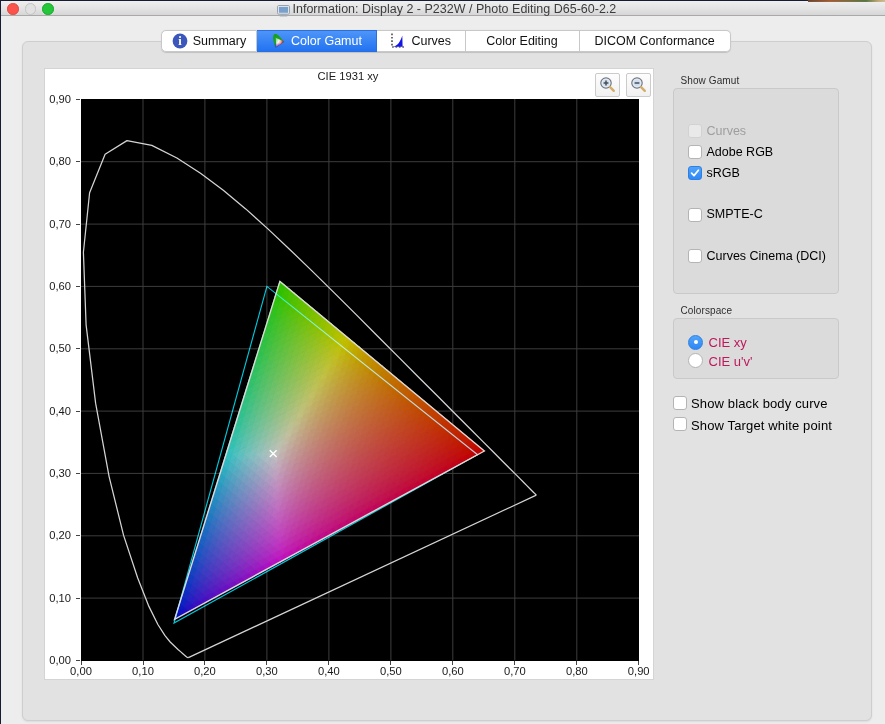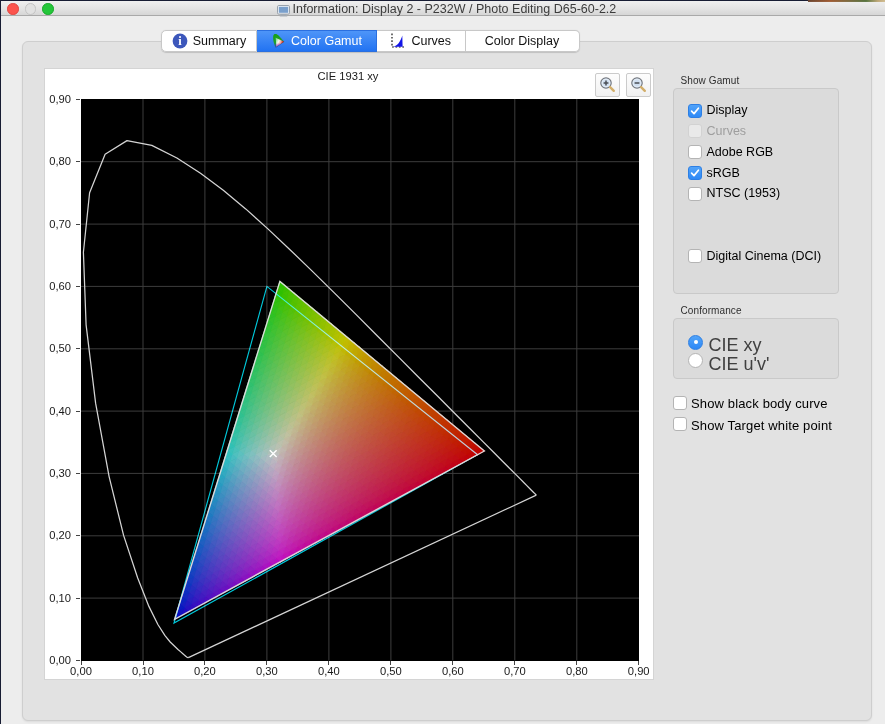--- a/index.html
+++ b/index.html
@@ -49,21 +49,21 @@
   background:#fff; border:1px solid #b4b4b4; display:flex; align-items:center; justify-content:center; }
 .cb.on { background:linear-gradient(180deg,#51a3f9,#2e89f6); border:1px solid #2d7fe4; }
 .cb.dis { background:#e9e9e9; border:1px solid #d2d2d2; }
 .cl { position:absolute; left:19px; top:2.5px; font-size:12.5px; color:#000; }
 .cl.gray { color:#9e9e9e; }
 .radio { position:absolute; left:14.5px; width:15px; height:15px; border-radius:50%;
   background:#fff; border:1px solid #b4b4b4; }
 .radio.on { background:linear-gradient(180deg,#52a4f9,#2d88f6); border:1px solid #2d7fe4; }
 .radio.on::after { content:""; position:absolute; left:4.5px; top:4.5px; width:4px; height:4px;
   border-radius:50%; background:#fff; }
-.rl { position:absolute; left:35px; font-size:18px; color:#404040; }
+.rl { position:absolute; left:35px; font-size:13px; color:#be185d; }
 .scb { position:absolute; left:672.5px; width:14px; height:14px; border-radius:3px;
   background:#fff; border:1px solid #b4b4b4; }
 .scl { position:absolute; left:691px; font-size:13px; letter-spacing:0.14px; color:#000; }
 </style></head><body>
 <div id="titlebar"></div>
 <div class="tl" id="tl1"></div>
 <div class="tl" id="tl2"></div>
 <div class="tl" id="tl3"></div>
 <div id="ticon"><svg width="13" height="12" viewBox="0 0 13 12">
       <rect x="0.5" y="0.5" width="12" height="8.6" rx="1.3" fill="#f0f4f8" stroke="#8e99a4" stroke-width="0.9"></rect>
@@ -101,21 +101,22 @@
 </defs>
         <path d="M3.2 1.2 C6 0.2 7.5 2.2 13.4 8.8 L4.8 14.8 C2.2 10 1.2 2.2 3.2 1.2 Z" fill="url(#gg1)"></path>
         <path d="M4.7 4.7 L13.0 8.7 L5.3 13.6 Z" fill="url(#gg2)"></path>
         <path d="M4.9 9.0 L9.8 10.8 L5.3 13.5 Z" fill="url(#gg3)"></path>
         <path d="M5.3 4.9 L12.2 8.3 L7.8 5.9 Z" fill="#aac428" opacity="0.6"></path>
       </svg>Color Gamut</div>
 <div class="seg" style="width:88.5px"><svg width="16" height="17" viewBox="0 0 16 17" style="vertical-align:-3px">
         <path d="M2 1.5 V15 H15" stroke="#111" stroke-width="1.2" fill="none" stroke-dasharray="1.7 1.7"></path>
         <path d="M3 14.7 C7.5 14 10.4 9.6 12.3 3.4 L12.6 14.7 Z" fill="#1315e8"></path>
       </svg>Curves</div>
-<div class="seg" style="width:114px">Color Display</div>
+<div class="seg" style="width:114px">Color Editing</div>
+<div class="seg" style="width:151px">DICOM Conformance</div>
 </div>
 <div id="chartpanel"></div>
 <div id="charttitle">CIE 1931 xy</div>
 <div class="zoombtn" id="zb1">
     <svg width="17" height="17" viewBox="0 0 17 17">
 <circle cx="7" cy="7" r="5.2" fill="#cfdef0" stroke="#74787e" stroke-width="1.2"></circle>
 <circle cx="7" cy="7" r="3.9" fill="none" stroke="#e8f0f8" stroke-width="0.8"></circle>
 <line x1="11.1" y1="11.1" x2="14.8" y2="14.8" stroke="#d2ae6a" stroke-width="2.4" stroke-linecap="round"></line>
 <line x1="4.6" y1="7" x2="9.4" y2="7" stroke="#4a4e55" stroke-width="1.5"></line>
 <line x1="7" y1="4.6" x2="7" y2="9.4" stroke="#4a4e55" stroke-width="1.5"></line>
@@ -2129,54 +2130,46 @@
 <polygon points="403.4,352.0 198.9,182.4 93.6,520.3" fill="none" stroke="#dadada" stroke-width="1.4"></polygon>
 <polyline points="107.9,558.4 107.8,558.4 107.7,558.4 107.6,558.4 107.4,558.5 107.2,558.5 107.0,558.5 106.7,558.5 106.2,558.3 105.5,557.9 104.7,557.2 103.4,556.1 101.9,554.7 99.8,552.9 97.0,550.5 93.6,547.3 89.2,543.0 84.0,536.6 76.9,525.5 67.9,507.4 56.6,478.8 42.6,436.4 28.1,377.6 14.6,304.2 5.1,225.8 2.4,153.2 8.6,93.8 24.1,55.2 46.0,41.6 70.8,46.4 95.9,59.0 119.5,74.2 142.3,91.2 164.7,109.9 186.9,129.9 209.0,150.7 231.2,172.1 253.3,193.9 275.2,215.6 296.7,237.2 317.6,258.1 337.6,278.2 356.5,297.0 373.6,314.3 388.6,329.2 401.7,342.4 412.6,353.3 421.5,362.2 428.5,369.3 434.2,374.9 438.7,379.4 442.5,383.2 445.6,386.4 449.9,390.7 452.4,393.2 453.6,394.4 454.5,395.3 455.3,396.1" fill="none" stroke="#d4d4d4" stroke-width="1.25" stroke-linejoin="round"></polyline>
 <line x1="107.9" y1="558.4" x2="455.3" y2="396.1" stroke="#d4d4d4" stroke-width="1.25"></line>
 <g stroke="#fff" stroke-width="1.4">
       <line x1="188.8" y1="351.2" x2="195.6" y2="358.0"></line>
       <line x1="188.8" y1="358.0" x2="195.6" y2="351.2"></line>
     </g>
 </svg>
 <div class="seclabel" style="left:680.5px; top:74.5px;">Show Gamut</div>
 <div class="gbox" id="gbox1">
-    <div class="row" style="top:11.6px">
-      <span class="cb on">
-        <svg width="10" height="10" viewBox="0 0 10 10">
-          <path d="M1.6 5.2 L4 7.6 L8.4 2.2" stroke="#fff" stroke-width="1.7" fill="none" stroke-linecap="round" stroke-linejoin="round"></path>
-        </svg>
-      </span>
-      <span class="cl">Display</span>
-    </div>
     <div class="row" style="top:32.4px">
       <span class="cb dis"></span>
       <span class="cl gray">Curves</span>
     </div>
     <div class="row" style="top:74.0px">
       <span class="cb on">
         <svg width="10" height="10" viewBox="0 0 10 10">
           <path d="M1.6 5.2 L4 7.6 L8.4 2.2" stroke="#fff" stroke-width="1.7" fill="none" stroke-linecap="round" stroke-linejoin="round"></path>
         </svg>
       </span>
       <span class="cl">sRGB</span>
     </div>
     <div class="row" style="top:53.2px">
       <span class="cb"></span>
       <span class="cl">Adobe RGB</span>
     </div>
-    <div class="row" style="top:94.8px">
+    <div class="row" style="top:115.6px">
       <span class="cb"></span>
-      <span class="cl">NTSC (1953)</span>
+      <span class="cl">SMPTE-C</span>
     </div>
     <div class="row" style="top:157.2px">
       <span class="cb"></span>
-      <span class="cl">Digital Cinema (DCI)</span>
+      <span class="cl">Curves Cinema (DCI)</span>
     </div>
   </div>
-<div class="seclabel" style="left:680.5px; top:304.5px;">Conformance</div>
+<div class="seclabel" style="left:680.5px; top:304.5px;">Colorspace</div>
 <div class="gbox" id="gbox2">
 <div class="radio on" style="top:16px"></div>
     <div class="rl" style="top:16.5px">CIE xy</div>
 <div class="radio" style="top:34.5px"></div>
     <div class="rl" style="top:35px">CIE u'v'</div>
 </div>
 <div class="scb" style="top:395.8px"></div>
 <div class="scl" style="top:396.3px">Show black body curve</div>
 <div class="scb" style="top:417px"></div>
 <div class="scl" style="top:417.5px">Show Target white point</div>

